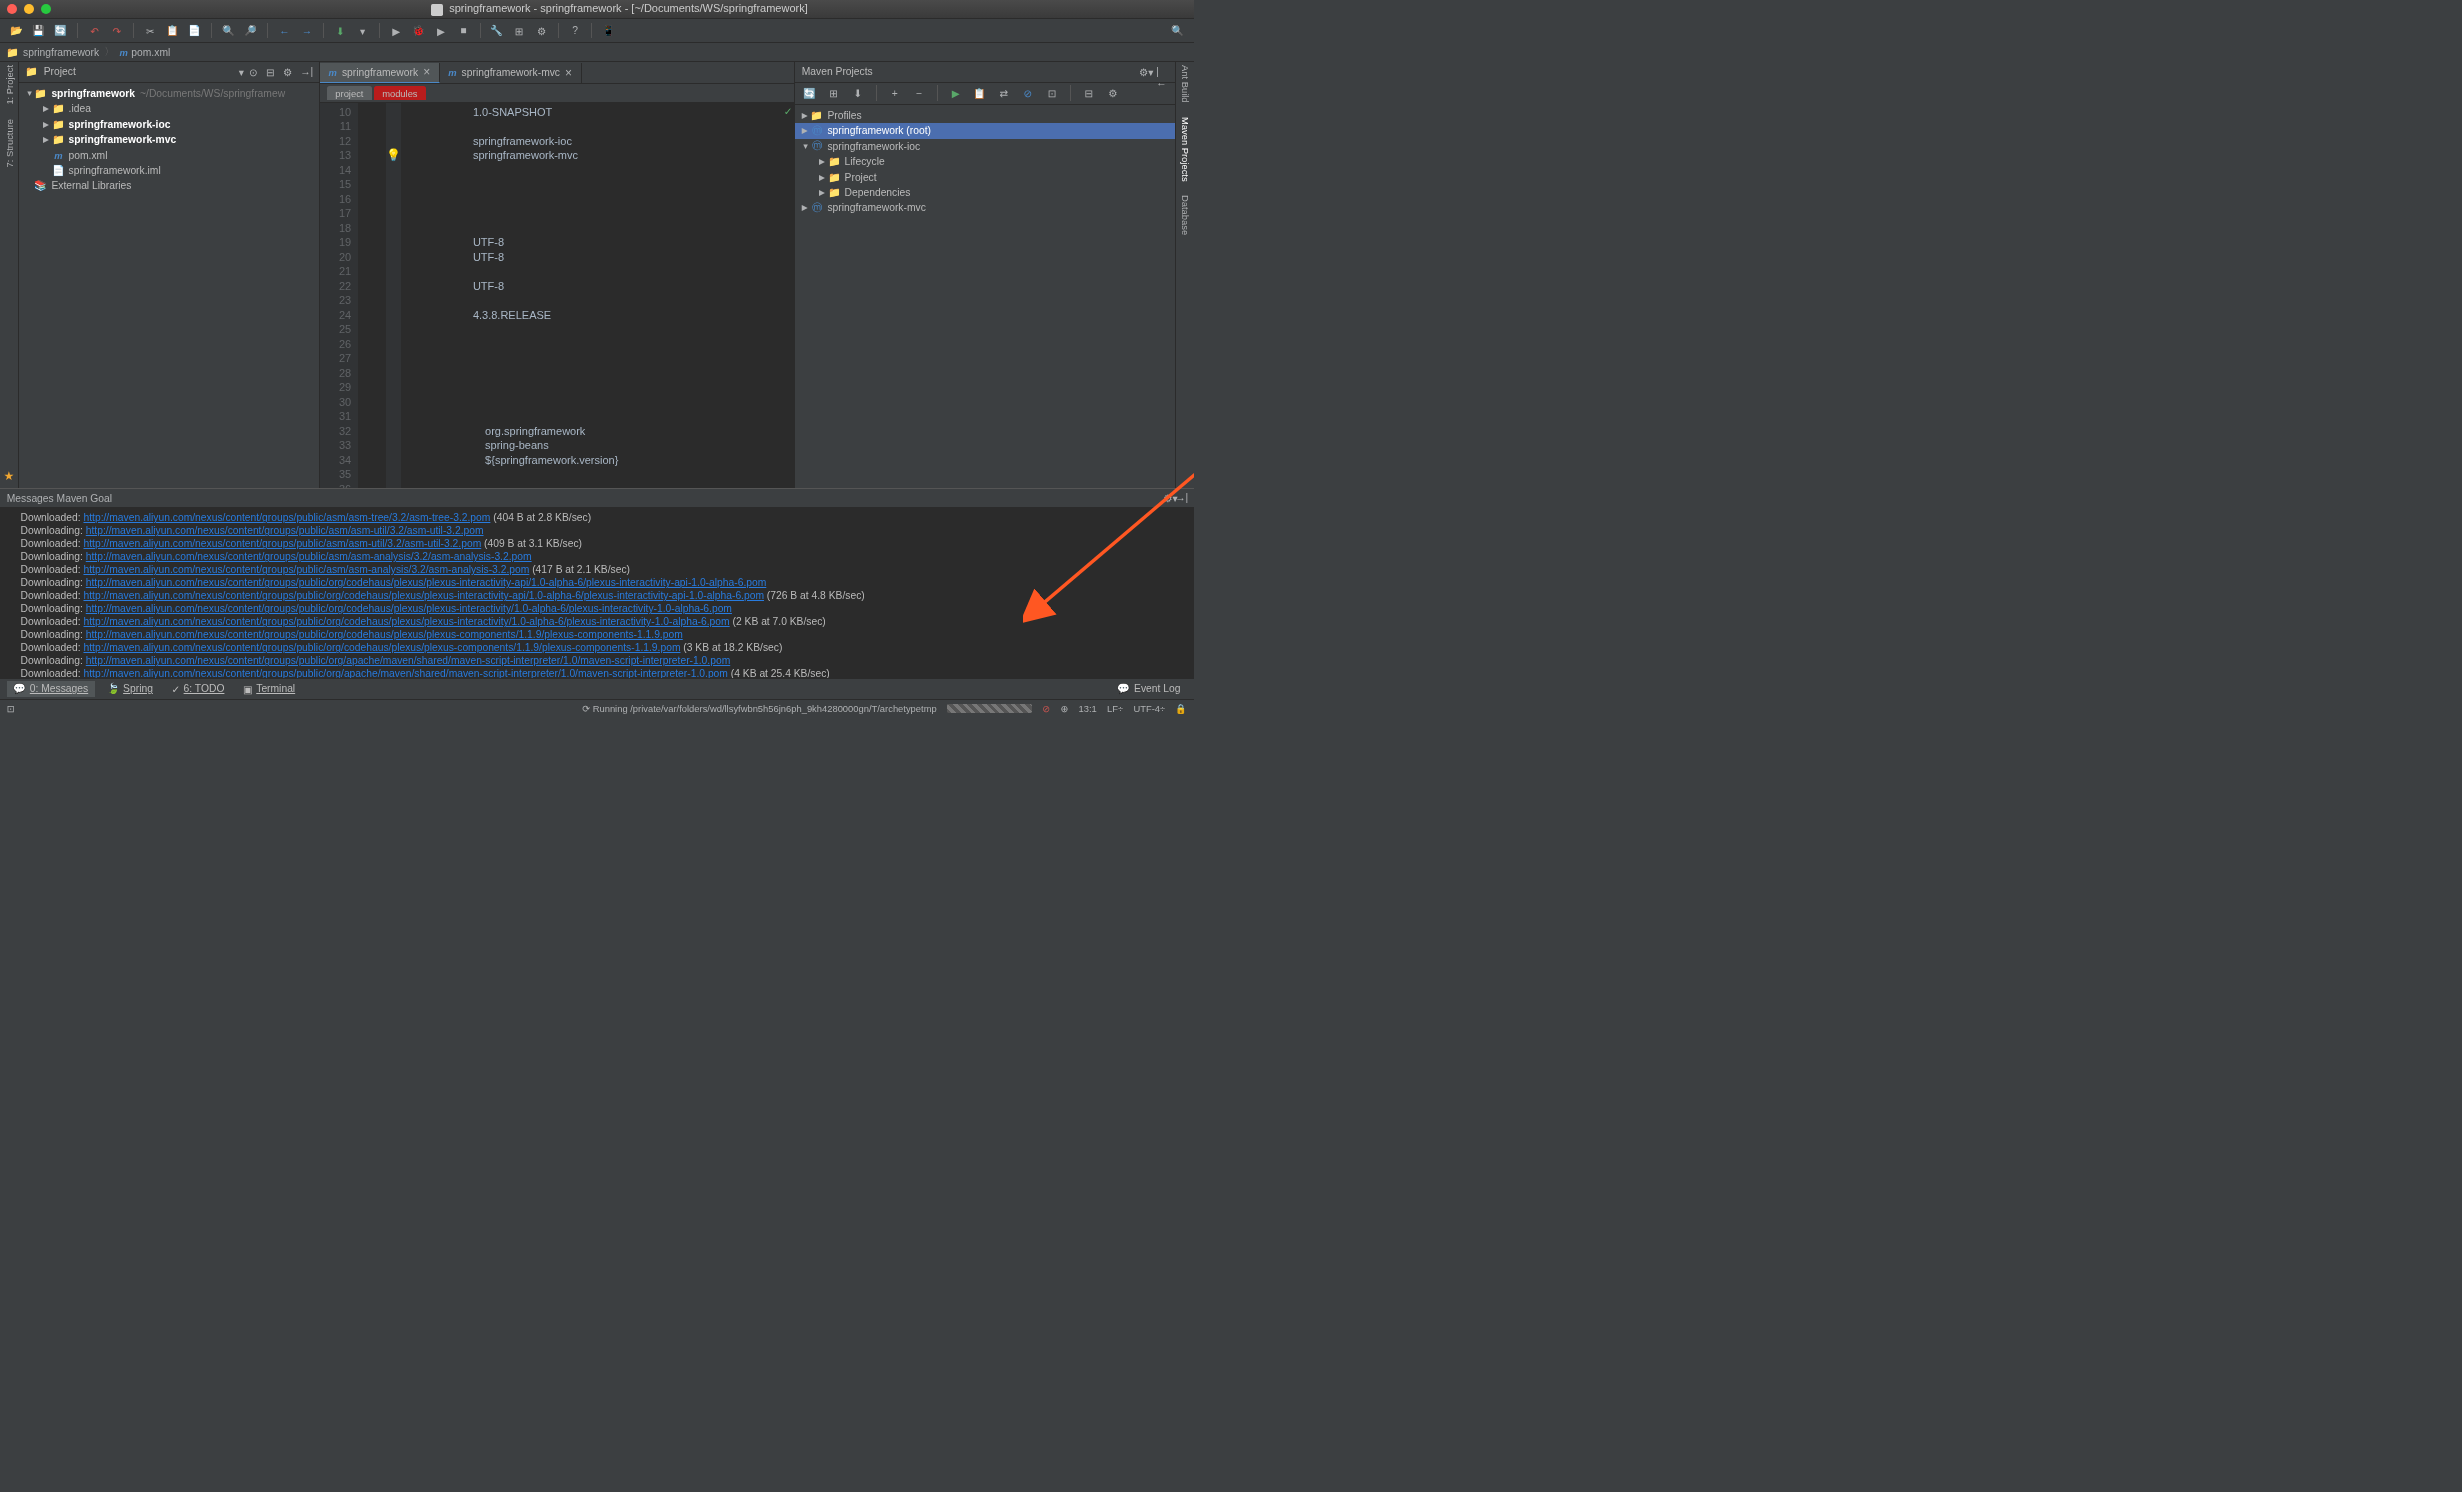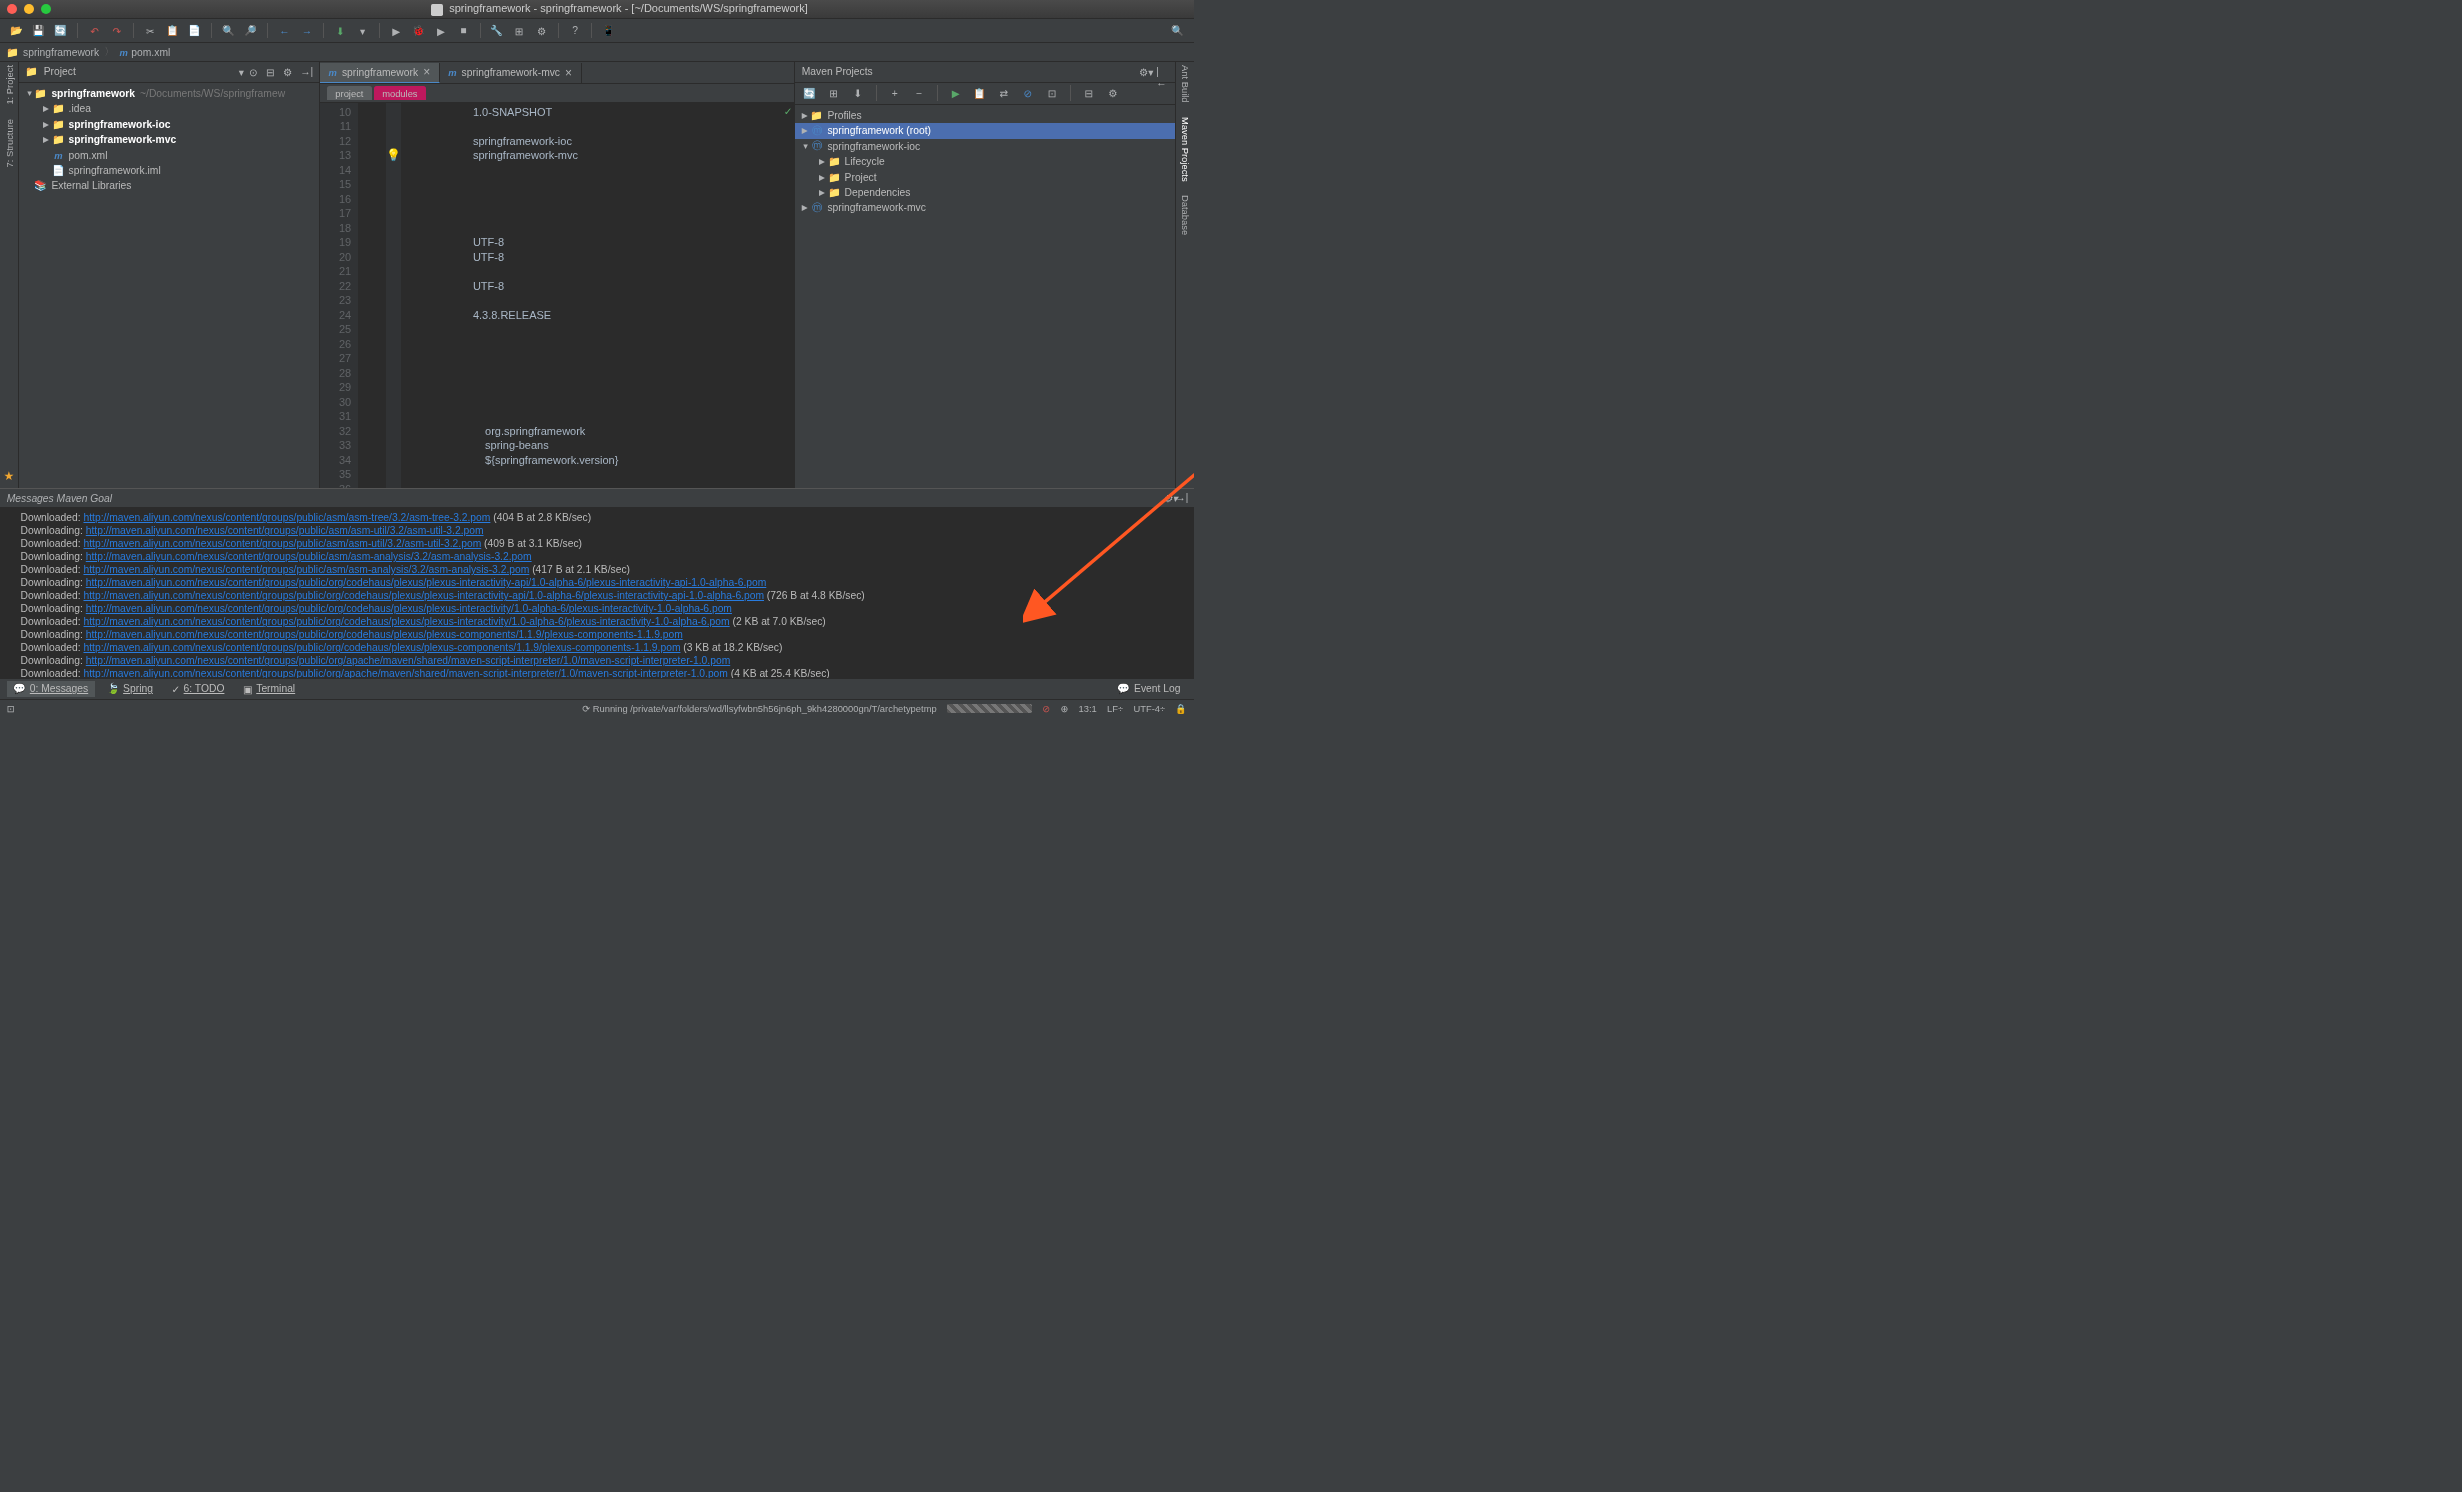--- a/index.html
+++ b/index.html
@@ -29,37 +29,37 @@
 .tree-row { display: flex; align-items: center; height: 15.4px; padding-left: 6.8px; cursor: pointer; white-space: nowrap; }
 .tree-arrow { width: 8.5px; color: #afb1b3; font-size: 7.7px; }
 .tree-icon { width: 13.7px; height: 12px; margin-right: 3.4px; display: inline-flex; align-items: center; justify-content: center; }
 .editor-area { flex: 1; display: flex; flex-direction: column; background: #2b2b2b; position: relative; }
 .editor-tabs { height: 22px; background: #3c3f41; display: flex; align-items: flex-end; border-bottom: 0.9px solid #2b2b2b; }
 .tab { height: 20.5px; padding: 0 8.5px; display: flex; align-items: center; gap: 5.1px; background: #3c3f41; border-right: 0.9px solid #2b2b2b; cursor: pointer; font-size: 10.3px; }
 .tab.active { background: #515658; border-bottom: 1.7px solid #4a88c7; }
 .tab-icon { color: #4a88c7; font-weight: bold; font-style: italic; font-size: 9.4px; }
 .tab-close { color: #afb1b3; font-size: 12px; }
 .sub-tabs { height: 19px; background: #3c3f41; display: flex; align-items: center; padding-left: 6.8px; gap: 1.7px; border-bottom: 0.9px solid #2b2b2b; }
-.sub-tab { padding: 1.7px 8.5px; background: #be185d; border-radius: 2.6px 2.6px 0 0; font-size: 9.4px; cursor: pointer; }
+.sub-tab { padding: 1.7px 8.5px; background: #b91c1c; border-radius: 2.6px 2.6px 0 0; font-size: 9.4px; cursor: pointer; }
 .sub-tab.active { background: #5a5e60; }
 .code-area { flex: 1; display: flex; overflow: hidden; font-family: "Menlo", "Consolas", monospace; font-size: 11px; gap: 28px; }
 .gutter-nums { width: 38px; background: #313335; color: #606366; text-align: right; padding: 1.7px 6.8px 1.7px 0; line-height: 14.5px; }
 .bulb-gutter { width: 15.4px; background: #313335; line-height: 14.5px; padding-top: 1.7px; }
 .bulb { color: #f0a732; font-size: 12px; }
 .code { flex: 1; padding: 1.7px 6.8px; line-height: 14.5px; color: #a9b7c6; white-space: pre; }
 .tag { color: #e8bf6a; }
 .comment { color: #808080; }
 .text { color: #a9b7c6; }
 .maven-panel { width: 381px; background: #3c3f41; border-left: 0.9px solid #2b2b2b; display: flex; flex-direction: column; }
 .maven-toolbar { height: 22px; display: flex; align-items: center; padding: 0 5.1px; gap: 5.1px; border-bottom: 0.9px solid #2b2b2b; }
 .maven-tree { flex: 1; padding: 3.4px 0; overflow: auto; }
 .maven-row { display: flex; align-items: center; height: 15.4px; padding-left: 6.8px; cursor: pointer; }
 .maven-row.selected { background: #4b6eaf; color: #fff; }
 .messages-panel { height: 190px; background: #2b2b2b; border-top: 0.9px solid #555; display: flex; flex-direction: column; }
-.msg-header { height: 19px; background: #3c3f41; display: flex; align-items: center; padding: 0 6.8px; color: #afb1b3; border-bottom: 0.9px solid #2b2b2b; font-style: italic; }
+.msg-header { height: 19px; background: #3c3f41; display: flex; align-items: center; padding: 0 6.8px; color: #afb1b3; border-bottom: 0.9px solid #2b2b2b; }
 .msg-header-text { flex: 1; }
 .msg-body { flex: 1; padding: 3.4px 20.5px; overflow: auto; font-family: "Menlo", monospace; font-size: 10.3px; line-height: 13px; color: #bbbbbb; }
 .msg-line { white-space: nowrap; }
 .msg-link { color: #287bde; text-decoration: underline; }
 .bottom-tabs { height: 20.5px; background: #3c3f41; border-top: 0.9px solid #2b2b2b; display: flex; align-items: center; padding: 0 6.8px; gap: 5.1px; }
 .btab { padding: 1.7px 6.8px; cursor: pointer; display: flex; align-items: center; gap: 3.4px; font-size: 10.3px; }
 .btab.active { background: #515658; }
 .btab-spacer { flex: 1; }
 .statusbar { height: 19px; background: #3c3f41; border-top: 0.9px solid #2b2b2b; display: flex; align-items: center; padding: 0 6.8px; gap: 10.3px; font-size: 9.4px; color: #afb1b3; }
 .status-spacer { flex: 1; }

